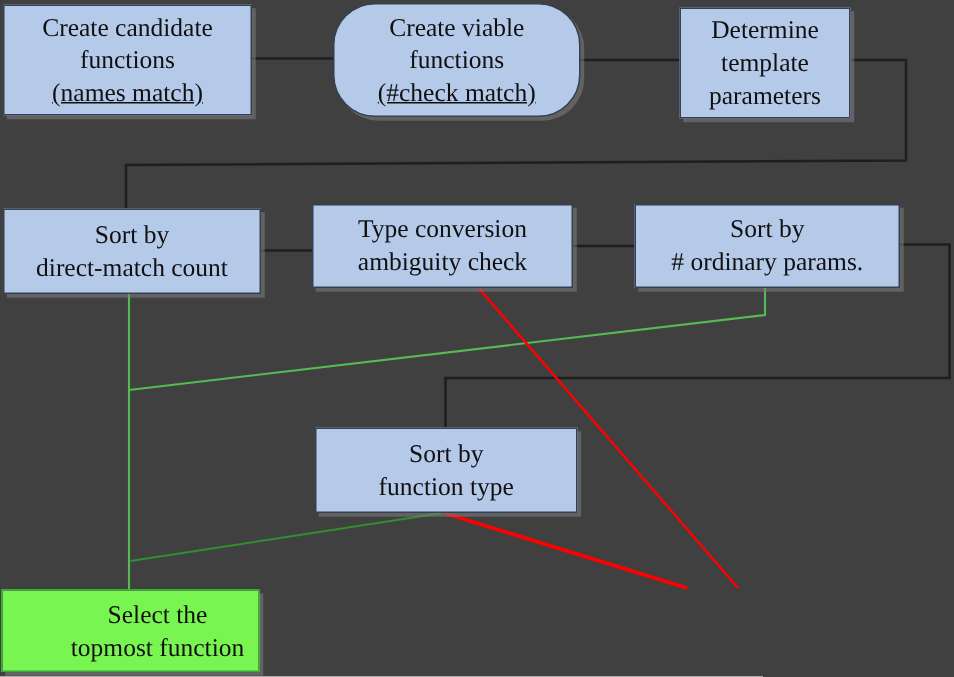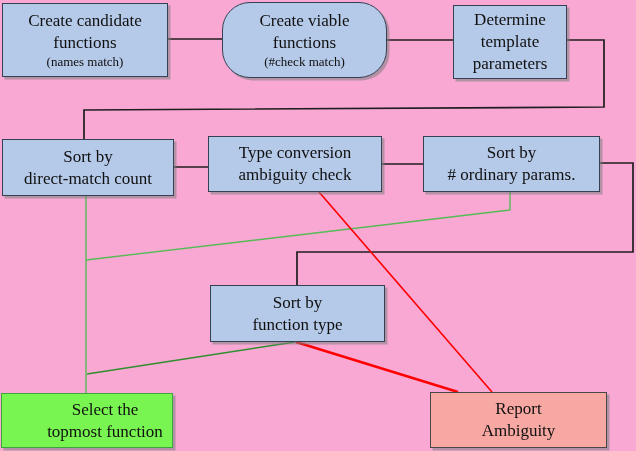--- a/index.html
+++ b/index.html
@@ -1,20 +1,20 @@
 <!DOCTYPE html>
 <html><head>
 <meta charset="utf-8">
 <style>
   html, body { margin: 0; padding: 0; background: #ffffff; }
   .stage {
     position: relative;
     width: 636px;
     height: 451px;
-    background: #f9a8d4;
+    background: #404040;
     font-family: "Liberation Serif", "DejaVu Serif", serif;
     color: #101010;
     overflow: hidden;
   }
   .connector-layer {
     position: absolute;
     left: 0; top: 0;
     width: 636px; height: 451px;
   }
   .node {
@@ -29,24 +29,25 @@
     background: #b5c9e8;
     box-shadow: 2.5px 2.5px 0 rgba(125,125,125,0.55);
     z-index: 2;
   }
   .node .label {
     font-size: 17px;
     line-height: 1.28;
     white-space: pre-line;
   }
   .node .note {
-    font-size: 13px;
+    font-size: 17px;
     line-height: 1.2;
     white-space: pre-line;
     margin-top: 1px;
+    text-decoration: underline;
   }
   .node.green { background: #79f551; border-color: #3ea43e; padding-left: 36px; }
   .node.red   { background: #f7a8a2; border-color: #474747; }
 
   
   #n-create-candidate  { left: 2px;   top: 3px;   width: 166px; height: 74px; }
   #n-create-viable     { left: 222px; top: 2px;   width: 165px; height: 76px; border-radius: 28px; }
   #n-determine-template{ left: 453px; top: 5px;   width: 114px; height: 74px; }
   #n-sort-direct-match { left: 2px;   top: 139px; width: 172px; height: 57px; }
   #n-type-conversion   { left: 208px; top: 136px; width: 174px; height: 56px; }
@@ -113,18 +114,14 @@
   <div class="node" id="n-sort-function-type">
     <div class="label">Sort by
 function type</div>
   </div>
 
   <div class="node green" id="n-select-topmost">
     <div class="label">Select the
 topmost function</div>
   </div>
 
-  <div class="node red" id="n-report-ambiguity">
-    <div class="label">Report
-Ambiguity</div>
-  </div>
 
 </div>
 
 </body></html>

